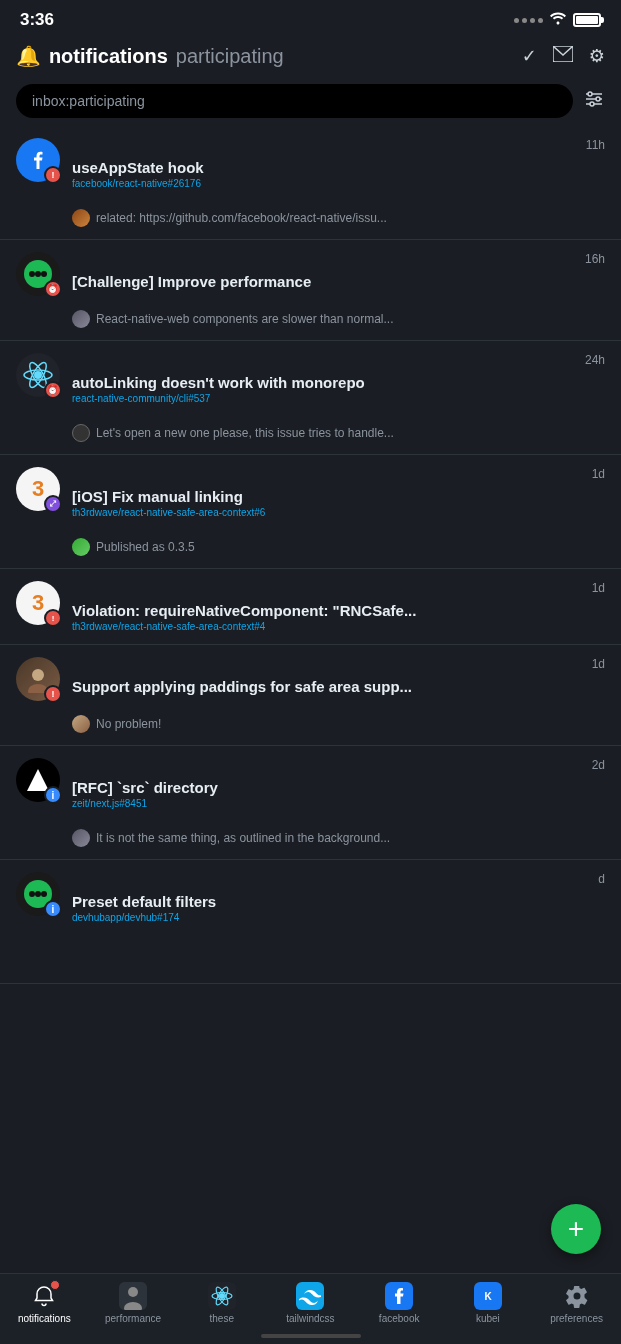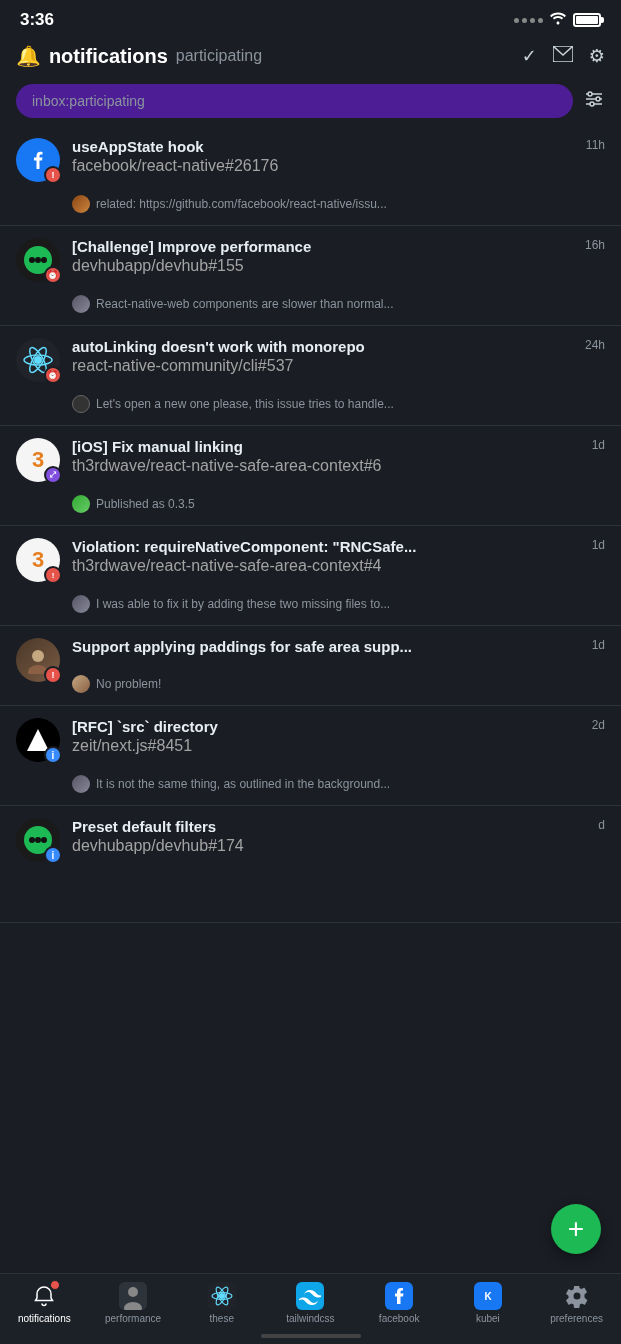--- a/index.html
+++ b/index.html
@@ -75,21 +75,21 @@
       margin-right: 8px;
       color: #fff;
     }
     .header-title {
       font-size: 20px;
       font-weight: 700;
       color: #fff;
       margin-right: 8px;
     }
     .header-subtitle {
-      font-size: 16px;
+      font-size: 20px;
       color: #8b949e;
       flex: 1;
     }
     .header-actions {
       display: flex;
       align-items: center;
       gap: 16px;
     }
     .header-action-icon {
       color: #c9d1d9;
@@ -98,21 +98,21 @@
 
     
     .search-bar {
       display: flex;
       align-items: center;
       margin: 4px 16px 8px;
       gap: 10px;
     }
     .search-input-wrapper {
       flex: 1;
-      background: #4c1d95;
+      background: #000000;
       border-radius: 20px;
       padding: 8px 16px;
     }
     .search-input-text {
       color: #8b949e;
       font-size: 14px;
     }
     .filter-icon {
       color: #c9d1d9;
       font-size: 20px;
@@ -169,30 +169,31 @@
     }
     .notif-title {
       font-size: 15px;
       font-weight: 600;
       color: #e6edf3;
       flex: 1;
       margin-right: 8px;
       white-space: nowrap;
       overflow: hidden;
       text-overflow: ellipsis;
+      margin-top: 21px;
     }
     .notif-time {
       font-size: 12px;
       color: #8b949e;
       flex-shrink: 0;
       margin-left: 28px;
     }
     .notif-repo {
-      font-size: 16px;
-      color: #a3a3a3;
+      font-size: 10px;
+      color: #0ea5e9;
       margin-top: 2px;
       white-space: nowrap;
       overflow: hidden;
       text-overflow: ellipsis;
     }
     .notif-preview-row {
       display: flex;
       align-items: center;
       margin-top: 20px;
       gap: 6px;
@@ -419,21 +420,20 @@
           <ellipse cx="16" cy="16" rx="3" ry="3" fill="#111"></ellipse>
         </svg>
       </div>
       <div class="notif-badge badge-clock" style="background:#e5534b; font-size:9px;">⏰</div>
     </div>
     <div class="notif-content">
       <div class="notif-header-row">
         <span class="notif-title">[Challenge] Improve performance</span>
         <span class="notif-time">16h</span>
       </div>
-      <div class="notif-repo">devhubapp/devhub#155</div>
       <div class="notif-preview-row">
         <div class="preview-user-circle" style="background: linear-gradient(135deg, #556, #889);"></div>
         <span class="notif-preview">React-native-web components are slower than normal...</span>
       </div>
     </div>
   </div>
 
   <div class="notif-item">
     <div class="notif-avatar-wrapper">
       <div class="notif-avatar react-atom">
@@ -481,24 +481,20 @@
     <div class="notif-avatar-wrapper">
       <div class="th3rdwave-avatar">3</div>
       <div class="notif-badge badge-clock" style="background:#e5534b; color:#fff; font-size:8px; width:18px; height:18px; border-radius:50%; position:absolute; bottom:-2px; right:-2px; border:2px solid #1a1d23; display:flex; align-items:center; justify-content:center;">!</div>
     </div>
     <div class="notif-content">
       <div class="notif-header-row">
         <span class="notif-title">Violation: requireNativeComponent: "RNCSafe...</span>
         <span class="notif-time">1d</span>
       </div>
       <div class="notif-repo">th3rdwave/react-native-safe-area-context#4</div>
-      <div class="notif-preview-row">
-        <div class="preview-user-circle" style="background: linear-gradient(135deg, #556, #889);"></div>
-        <span class="notif-preview">I was able to fix it by adding these two missing files to...</span>
-      </div>
     </div>
   </div>
 
   <div class="notif-item">
     <div class="notif-avatar-wrapper">
       <div class="bvaughn-avatar">
         <svg width="28" height="28" viewBox="0 0 28 28">
           <circle cx="14" cy="10" r="6" fill="#c4a882"></circle>
           <ellipse cx="14" cy="26" rx="10" ry="7" fill="#8b6044"></ellipse>
         </svg>

